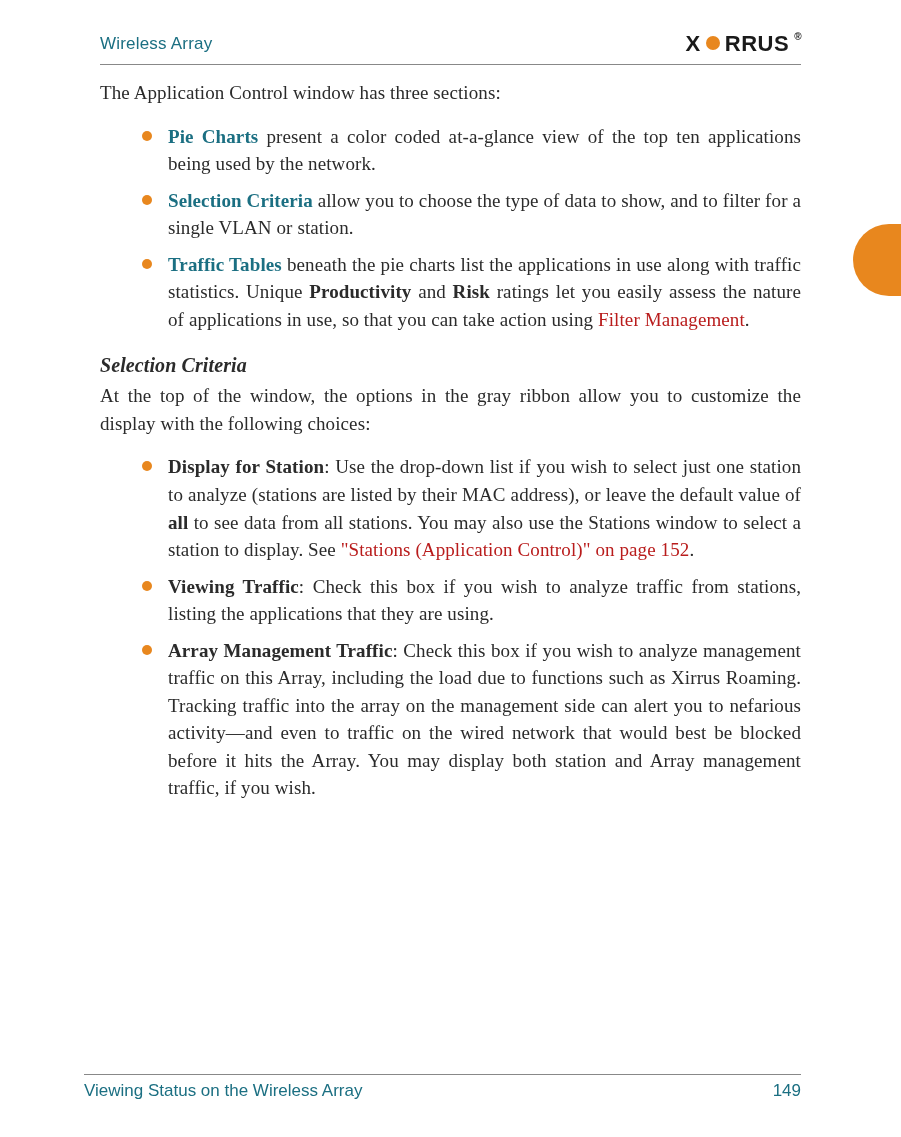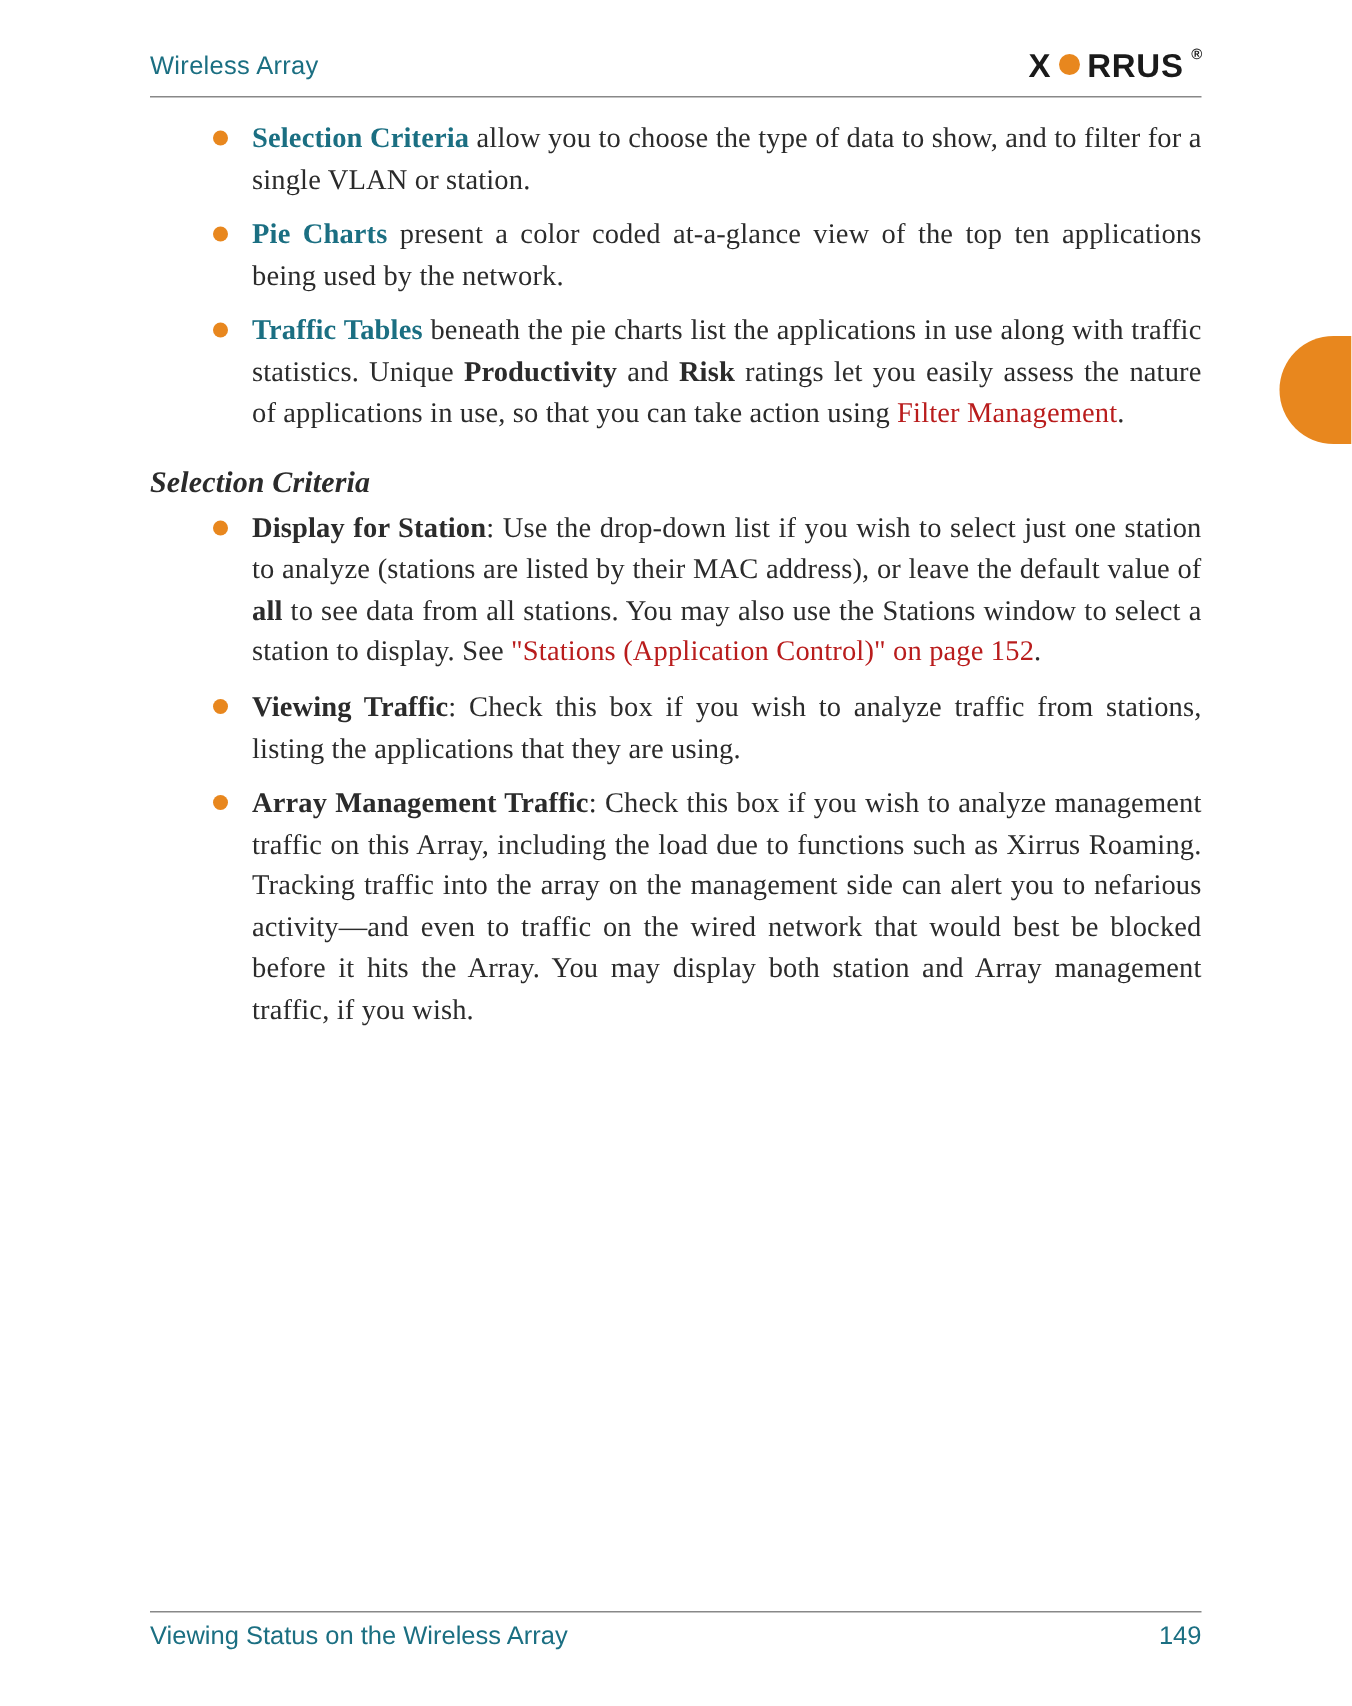--- a/index.html
+++ b/index.html
@@ -106,21 +106,21 @@
     margin-top: 12px;
   }
   .subhead {
     font-style: italic;
     font-weight: 700;
     font-size: 20px;
     margin: 10px 0 2px 0;
   }
   .footer-wrap {
     position: absolute;
-    left: 100px;
+    left: 84px;
     right: 100px;
     bottom: 36px;
   }
   .hr-bottom {
     border: none;
     border-top: 1px solid #888;
     margin: 0 0 6px 0;
   }
   .footer-row {
     display: flex;
@@ -156,34 +156,36 @@
       <span>X</span>
         <span class="logo-dot"></span>
         <span>RRUS</span>
         <span class="logo-reg">®</span>
     </div>
   </div>
   <hr class="hr-top">
 
   <div class="body-text">
 
+    <p class="intro">The Application Control window has three sections:</p>
 
     <ul class="bullets">
       <li>
+        <span class="link-bold">Pie Charts</span><span> present a color coded at-a-glance view of the top ten applications being used by the network.</span>
+      </li>
+      <li>
         <span class="link-bold">Selection Criteria</span><span> allow you to choose the type of data to show, and to filter for a single VLAN or station.</span>
       </li>
       <li>
-        <span class="link-bold">Pie Charts</span><span> present a color coded at-a-glance view of the top ten applications being used by the network.</span>
-      </li>
-      <li>
         <span class="link-bold">Traffic Tables</span><span> beneath the pie charts list the applications in use along with traffic statistics. Unique </span><span class="term-bold">Productivity</span><span> and </span><span class="term-bold">Risk</span><span> ratings let you easily assess the nature of applications in use, so that you can take action using </span><span class="link">Filter Management</span><span>.</span>
       </li>
     </ul>
 
     <div class="subhead">Selection Criteria</div>
+    <p class="intro just">At the top of the window, the options in the gray ribbon allow you to customize the display with the following choices:</p>
 
     <ul class="bullets">
       <li>
         <span class="term-bold">Display for Station</span><span>: Use the drop-down list if you wish to select just one station to analyze (stations are listed by their MAC address), or leave the default value of </span><span class="term-bold">all</span><span> to see data from all stations. You may also use the Stations window to select a station to display. See </span><span class="link">"Stations (Application Control)" on page 152</span><span>.</span>
       </li>
       <li>
         <span class="term-bold">Viewing Traffic</span><span>: Check this box if you wish to analyze traffic from stations, listing the applications that they are using.</span>
       </li>
       <li>
         <span class="term-bold">Array Management Traffic</span><span>: Check this box if you wish to analyze management traffic on this Array, including the load due to functions such as Xirrus Roaming. Tracking traffic into the array on the management side can alert you to nefarious activity—and even to traffic on the wired network that would best be blocked before it hits the Array. You may display both station and Array management traffic, if you wish.</span>

